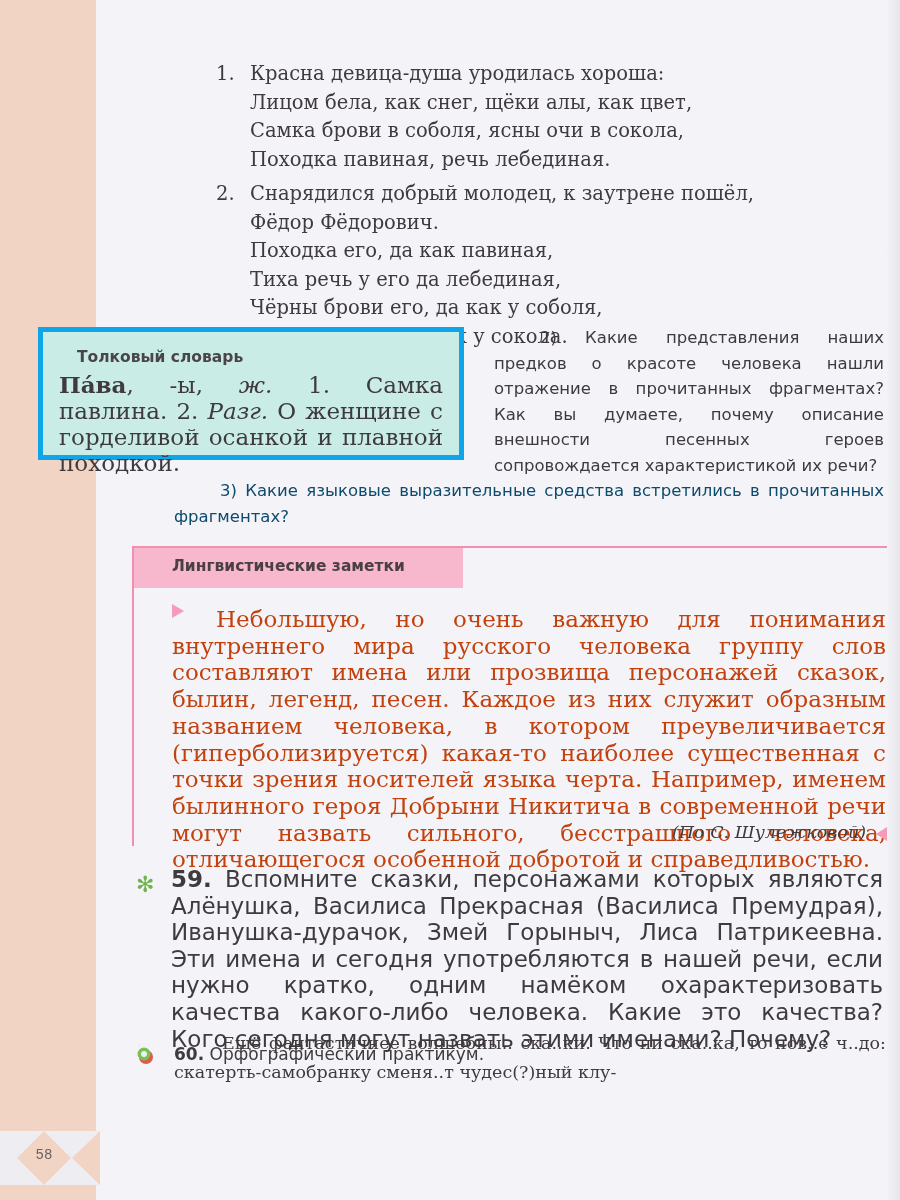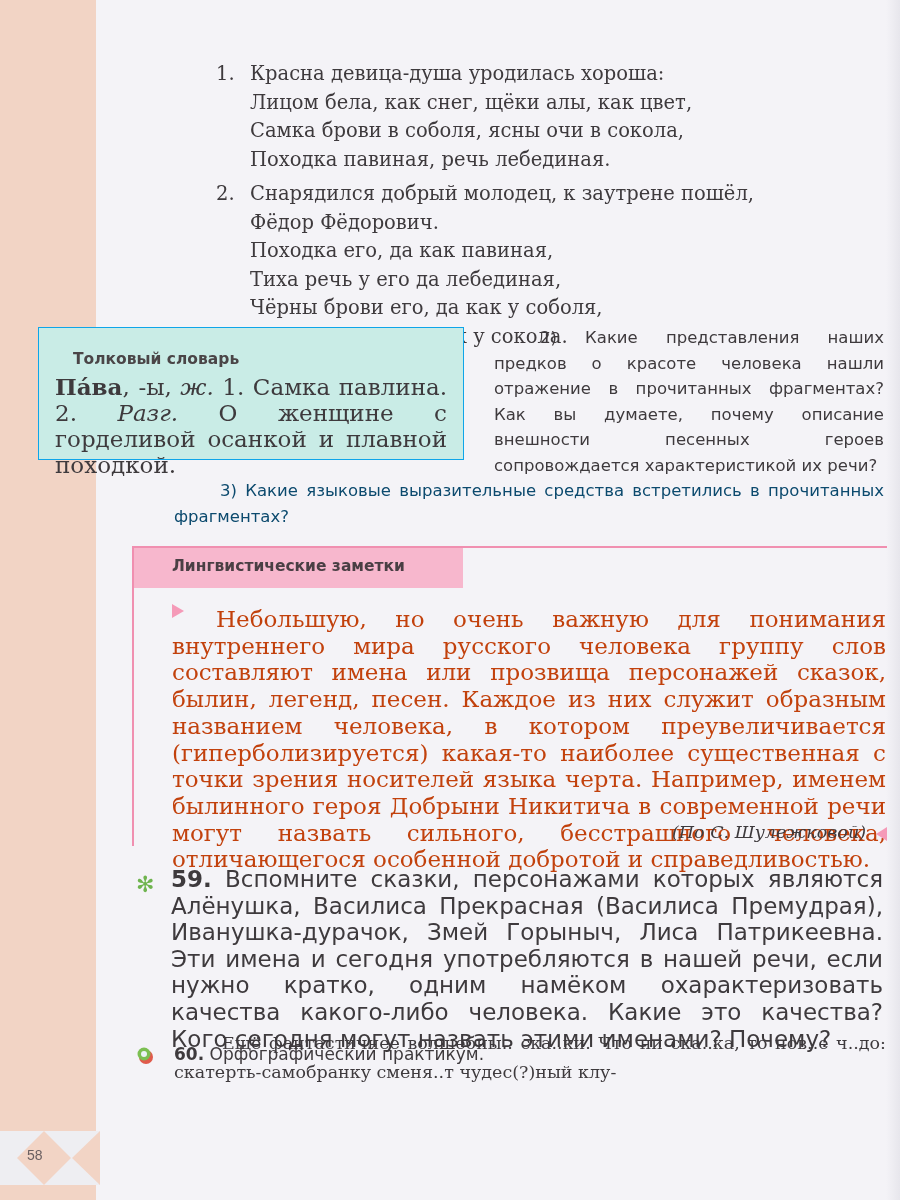--- a/index.html
+++ b/index.html
@@ -22,39 +22,39 @@
   }
   .pn-diamond::before {
     content:""; position:absolute; left:0; top:0; width:54px; height:54px;
     background:#f2d4c5; clip-path:polygon(50% 0,100% 50%,50% 100%,0 50%);
   }
   .pn-tri {
     position:absolute; left:72px; top:1131px; width:28px; height:54px;
     background:#f2d4c5; clip-path:polygon(100% 0,100% 100%,0 50%);
   }
   .page-number {
-    position:absolute; left:27px; top:1147px; width:34px; text-align:left;
-    font-family:Liberation Sans, sans-serif; font-size:14px; color:#6a5f60;
+    position:absolute; left:27px; top:1147px; width:34px; text-align:center;
+    font-family:Liberation Mono, monospace; font-size:14px; color:#6a5f60;
   }
   .right-shadow {
     position:absolute; right:0; top:0; width:14px; height:1200px;
     background:linear-gradient(to right, rgba(240,240,245,0), #e7e6ec);
   }
 
   
   .verse { position:absolute; left:216px; top:60px; font-size:19.5px; line-height:28.5px; }
   .stanza { position:relative; padding-left:34px; margin-bottom:6px; }
   .stanza-num { position:absolute; left:0; top:0; }
   .line { display:block; white-space:nowrap; }
 
   
   .dict-box {
     position:absolute; left:38px; top:327px; width:426px; height:133px;
-    background:#c9ece6; border:1px solid #0ea5e9; box-sizing:border-box;
-    padding:22px 16px 0 16px;
+    background:#c9ece6; border:5px solid #0ea5e9; box-sizing:border-box;
+    padding:16px 16px 0 16px;
   }
   .dict-title {
     font-family:"DejaVu Sans", sans-serif; font-weight:bold; font-size:15.5px;
     color:#4a4547; margin-bottom:6px; padding-left:18px;
   }
   .dict-body { font-size:23px; line-height:26px; text-align:justify; color:#3e3a3d; }
   .dict-body b { font-weight:bold; }
   .dict-body i { font-style:italic; }
 
   

